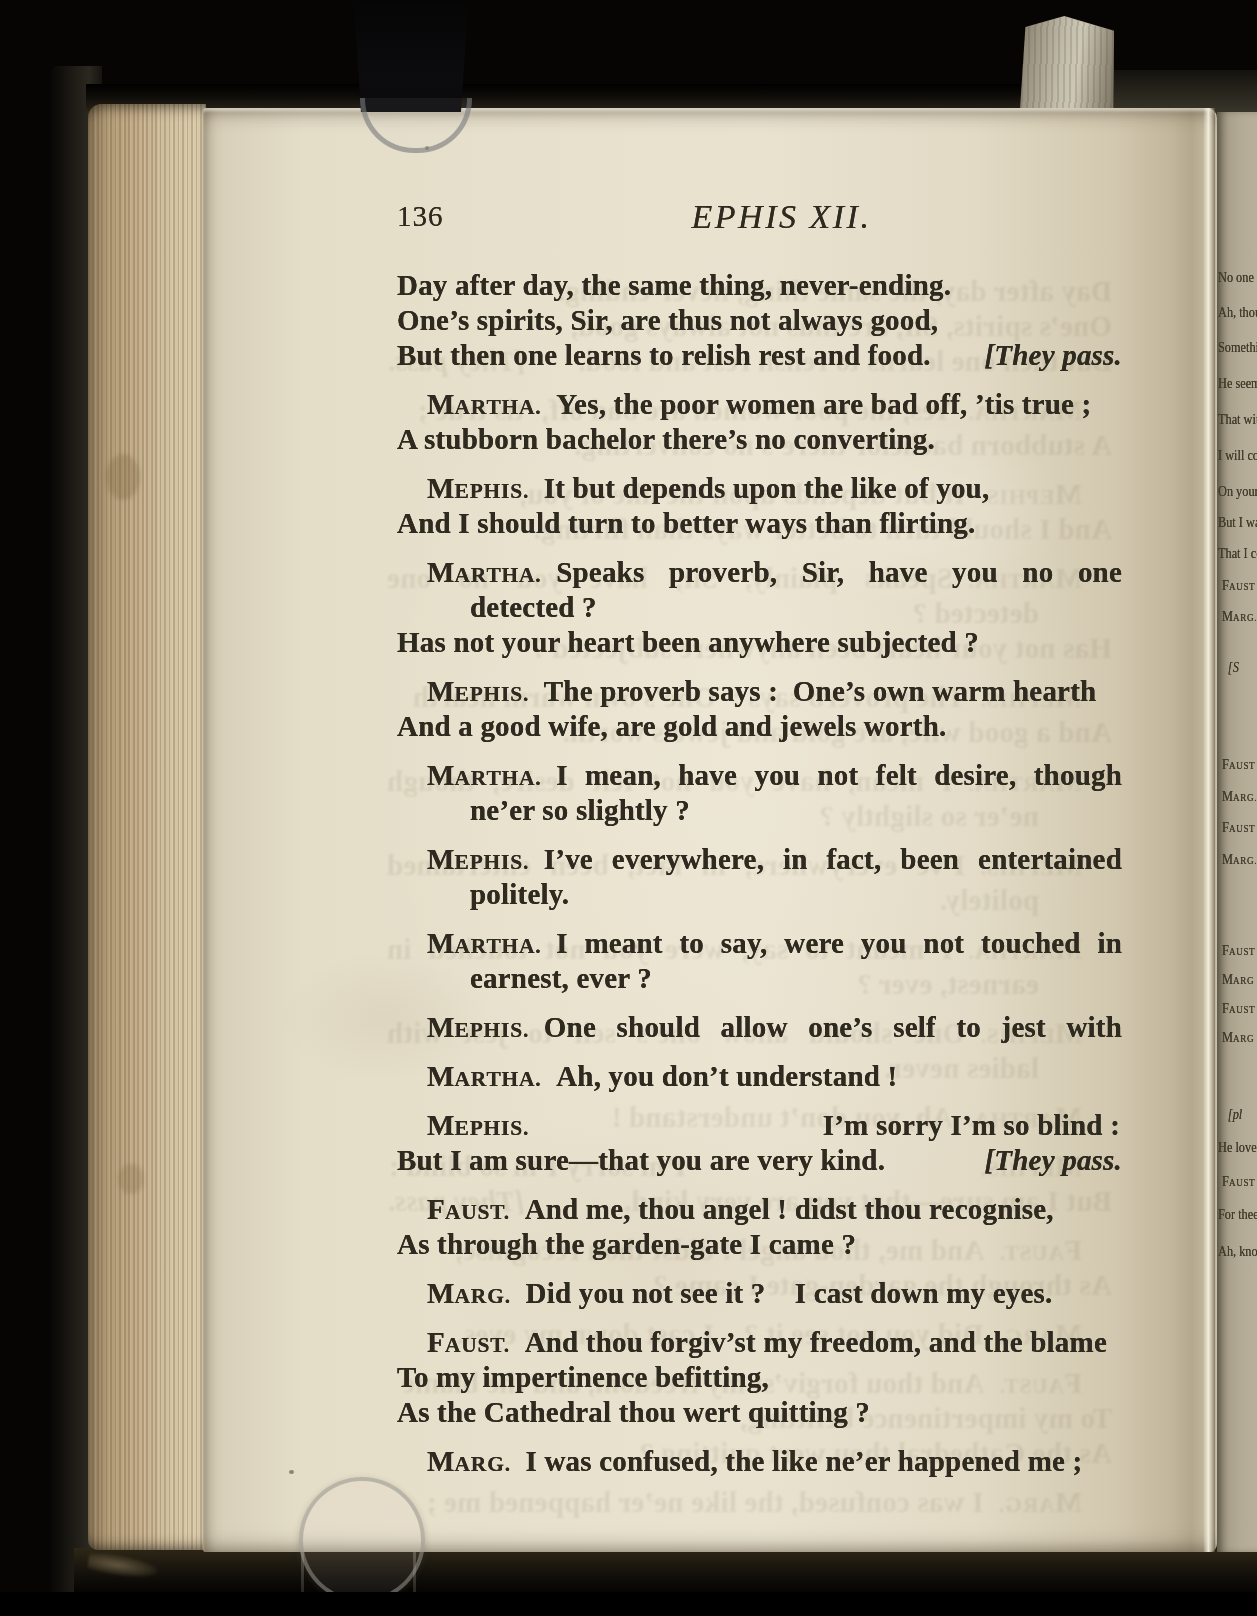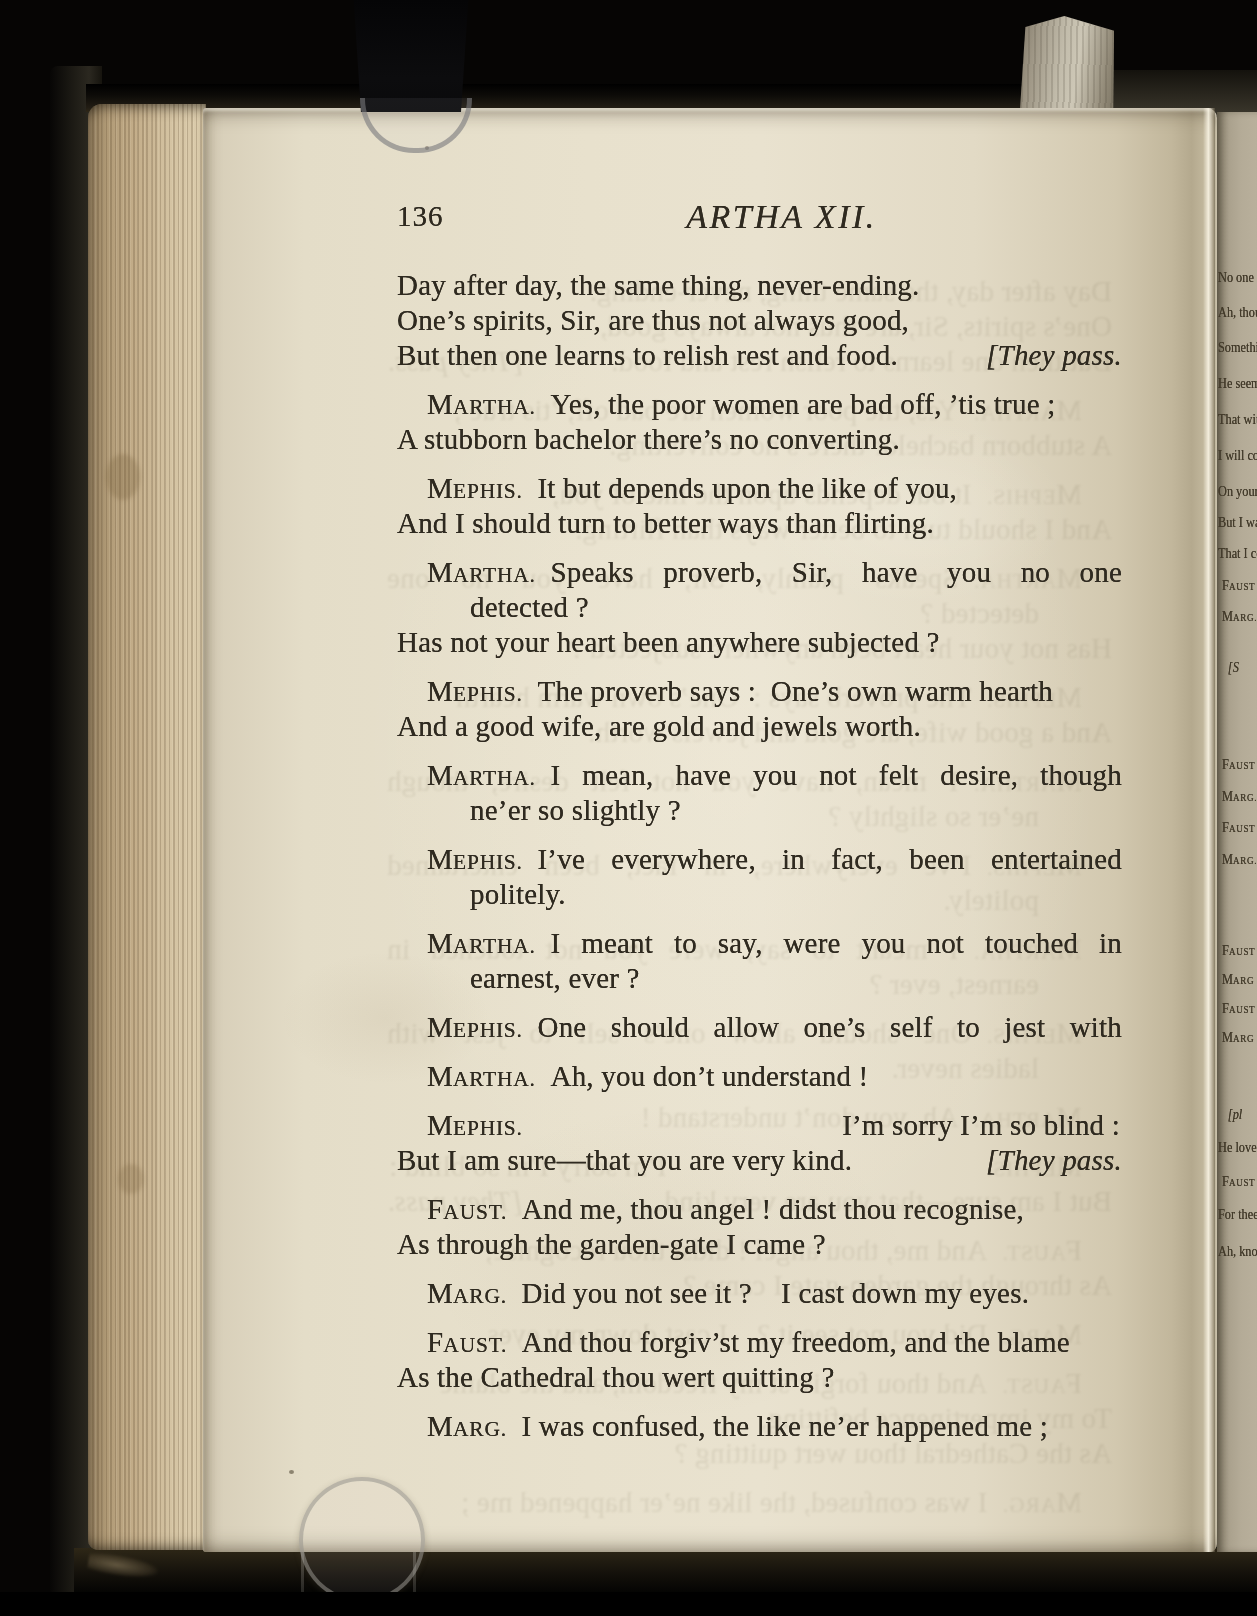--- a/index.html
+++ b/index.html
@@ -64,21 +64,21 @@
 
   
   .text-block{position:absolute;inset:0;color:var(--ink,#2f2a20);}
   .header-row{position:absolute;left:194px;top:90px;width:725px;height:42px;}
   .pageno{position:absolute;left:0;top:2px;font-size:29px;letter-spacing:1px;
     text-shadow:0 0 .5px currentColor;}
   .scene{display:block;text-align:center;transform:translateX(22px);
     font-style:italic;font-size:34px;letter-spacing:2.5px;text-shadow:0 0 .6px currentColor;}
   .body-lines{position:absolute;left:194px;top:160px;width:725px;font-size:29px;letter-spacing:.2px;
     text-shadow:0 0 .5px currentColor;}
-  .line{position:relative;height:35px;line-height:35px;white-space:nowrap;}
+  .line{position:relative;height:35px;line-height:35px;white-space:nowrap;font-weight:bold;}
   .line.justify{white-space:normal;text-align:justify;text-align-last:justify;}
   .line.speech{padding-left:30px;margin-top:14px;}
   .line.wrap{padding-left:73px;}
   .speaker .sc-rest{font-size:.74em;letter-spacing:.8px;}
   .stage{position:absolute;right:0;top:0;font-style:italic;margin-left:46px;}
   .rightline{position:absolute;right:2px;top:0;}
 
   
   .ghost{transform:scaleX(-1) translate(10px,6px);opacity:.12;filter:blur(1.3px);color:#6b6148;
     text-shadow:none;}
@@ -128,21 +128,21 @@
 
   <div class="main-page">
     <div class="page-grain"></div>
     <div class="spot sp1"></div>
     <div class="spot sp2"></div>
     <div class="spot sp3"></div>
 
     <div class="text-block">
       <div class="header-row">
         <span class="pageno">136</span>
-        <span class="scene">ARTHA XII.</span>
+        <span class="scene">EPHIS XII.</span>
       </div>
       <div class="body-lines ghost" aria-hidden="true">
           <div class="line verse"><span>Day after day, the same thing, never-ending.</span></div>
           <div class="line verse"><span>One’s spirits, Sir, are thus not always good,</span></div>
           <div class="line verse"><span>But then one learns to relish rest and food.</span><span class="stage">[They pass.</span></div>
           <div class="line speech"><span class="speaker"><span>M</span><span class="sc-rest">ARTHA.</span></span> <span>Yes, the poor women are bad off, ’tis true ;</span></div>
           <div class="line verse"><span>A stubborn bachelor there’s no converting.</span></div>
           <div class="line speech"><span class="speaker"><span>M</span><span class="sc-rest">EPHIS.</span></span> <span>It but depends upon the like of you,</span></div>
           <div class="line verse"><span>And I should turn to better ways than flirting.</span></div>
           <div class="line speech justify"><span class="speaker"><span>M</span><span class="sc-rest">ARTHA.</span></span> <span>Speaks plainly, Sir, have you no one</span></div>
@@ -189,20 +189,21 @@
           <div class="line speech justify"><span class="speaker"><span>M</span><span class="sc-rest">ARTHA.</span></span> <span>I meant to say, were you not touched in</span></div>
           <div class="line wrap"><span>earnest, ever ?</span></div>
           <div class="line speech justify"><span class="speaker"><span>M</span><span class="sc-rest">EPHIS.</span></span> <span>One should allow one’s self to jest with</span></div>
           <div class="line speech"><span class="speaker"><span>M</span><span class="sc-rest">ARTHA.</span></span> <span>Ah, you don’t understand !</span></div>
           <div class="line speech"><span class="speaker"><span>M</span><span class="sc-rest">EPHIS.</span></span> <span class="rightline">I’m sorry I’m so blind :</span></div>
           <div class="line verse"><span>But I am sure—that you are very kind.</span><span class="stage">[They pass.</span></div>
           <div class="line speech"><span class="speaker"><span>F</span><span class="sc-rest">AUST.</span></span> <span>And me, thou angel ! didst thou recognise,</span></div>
           <div class="line verse"><span>As through the garden-gate I came ?</span></div>
           <div class="line speech"><span class="speaker"><span>M</span><span class="sc-rest">ARG.</span></span> <span>Did you not see it ? I cast down my eyes.</span></div>
           <div class="line speech"><span class="speaker"><span>F</span><span class="sc-rest">AUST.</span></span> <span>And thou forgiv’st my freedom, and the blame</span></div>
+          <div class="line verse"><span>To my impertinence befitting,</span></div>
           <div class="line verse"><span>As the Cathedral thou wert quitting ?</span></div>
           <div class="line speech"><span class="speaker"><span>M</span><span class="sc-rest">ARG.</span></span> <span>I was confused, the like ne’er happened me ;</span></div>
         </div>
     </div>
 
     <div class="fold-highlight"></div>
   </div>
 
   <div class="sliver">
       <div class="frag" style="top: 156px;">No one c</div>

